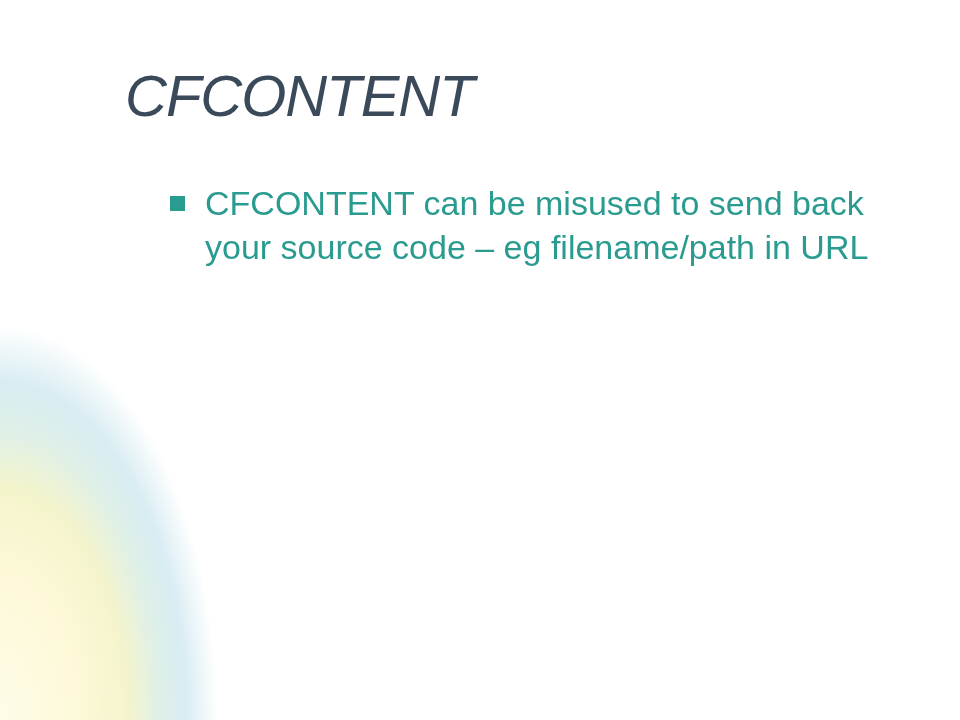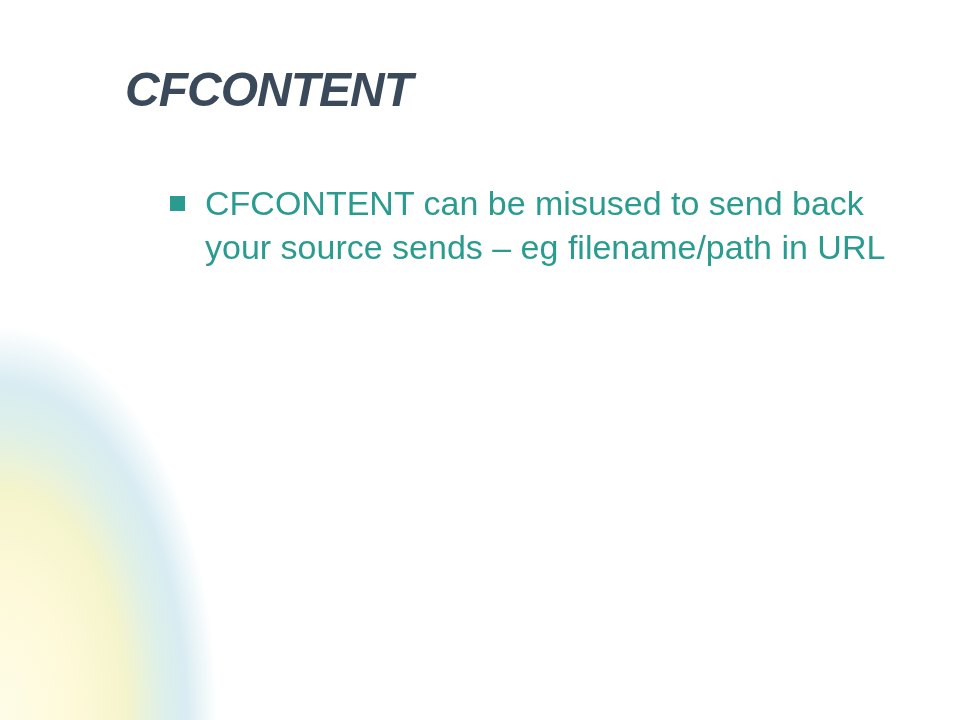--- a/index.html
+++ b/index.html
@@ -27,22 +27,22 @@
         #f4f4cc 40%, 
         #dff0e8 50%, 
         #d8ecf2 58%, 
         #ffffff 68%);
       z-index: 0;
     }
     .slide-title {
       position: absolute;
       left: 125px;
       top: 62px;
-      font-size: 48px;
-      font-weight: bold;
+      font-size: 58px;
+      font-weight: normal;
       font-style: italic;
       color: #3a4a5a;
       letter-spacing: -1px;
       z-index: 1;
     }
     .bullets {
       position: absolute;
       left: 170px;
       top: 182px;
       width: 720px;
@@ -71,15 +71,15 @@
 </head>
 <body>
 
 <div class="bg-gradient"></div>
 
 <h1 class="slide-title">CFCONTENT</h1>
 
 <div class="bullets">
   <div class="bullet-item">
     <div class="bullet-icon"></div>
-    <div class="bullet-text">CFCONTENT can be misused to send back your source sends – eg filename/path in URL</div>
+    <div class="bullet-text">CFCONTENT can be misused to send back your source code – eg filename/path in URL</div>
   </div>
 </div>
 
 </body></html>

